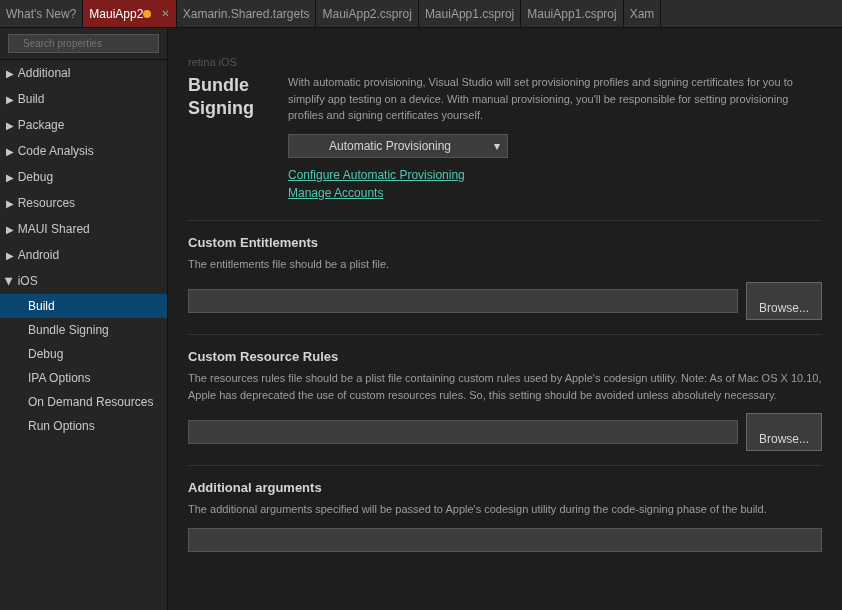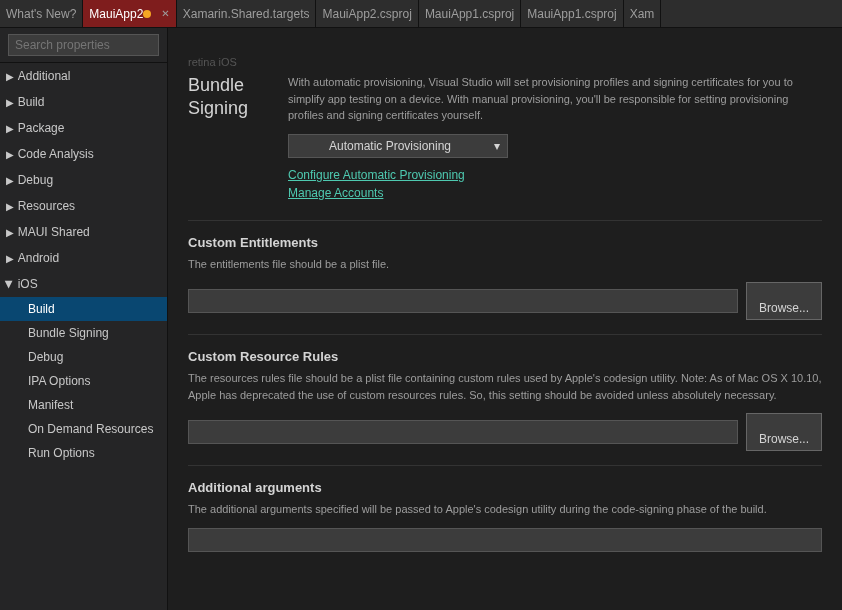--- a/index.html
+++ b/index.html
@@ -69,22 +69,22 @@
 
     .search-box {
       padding: 6px 8px;
       border-bottom: 1px solid #111;
     }
     .search-box input {
       width: 100%;
       background: #3c3c3c;
       border: 1px solid #555;
       color: #d4d4d4;
-      padding: 3px 6px;
-      font-size: 12px;
+      padding: 3px 14px;
+      font-size: 10px;
       outline: none;
     }
 
     .sidebar-item {
       display: flex;
       align-items: center;
       padding: 6px 8px 6px 16px;
       cursor: pointer;
       color: #c8c8c8;
       font-size: 12px;
@@ -127,21 +127,21 @@
     }
 
     
     .section-header {
       display: flex;
       align-items: flex-start;
       margin-bottom: 16px;
     }
     .section-title {
       font-size: 18px;
-      font-weight: normal;
+      font-weight: bold;
       color: #d4d4d4;
       margin-right: 20px;
       min-width: 80px;
       line-height: 1.3;
     }
 
     .scheme-block {
       flex: 1;
     }
 
@@ -326,23 +326,20 @@
       <span>Build</span>
     </div>
     <div class="sidebar-subitem">
       <span>Bundle Signing</span>
     </div>
     <div class="sidebar-subitem">
       <span>Debug</span>
     </div>
     <div class="sidebar-subitem">
       <span>IPA Options</span>
-    </div>
-    <div class="sidebar-subitem">
-      <span>Manifest</span>
     </div>
     <div class="sidebar-subitem">
       <span>On Demand Resources</span>
     </div>
     <div class="sidebar-subitem">
       <span>Run Options</span>
     </div>
   </div>
 
   <div class="content">

